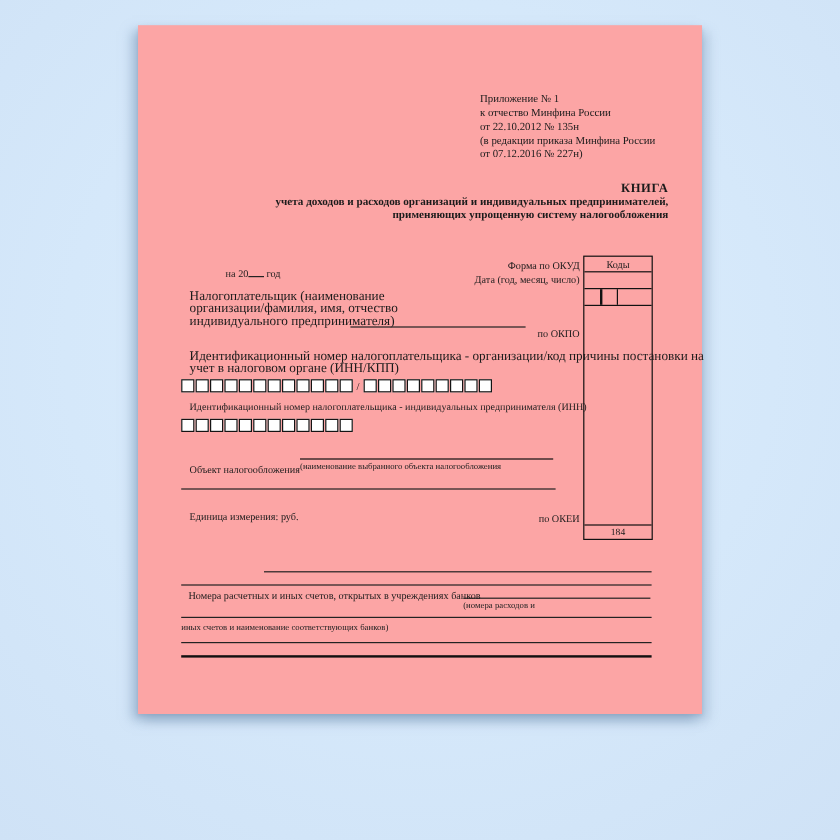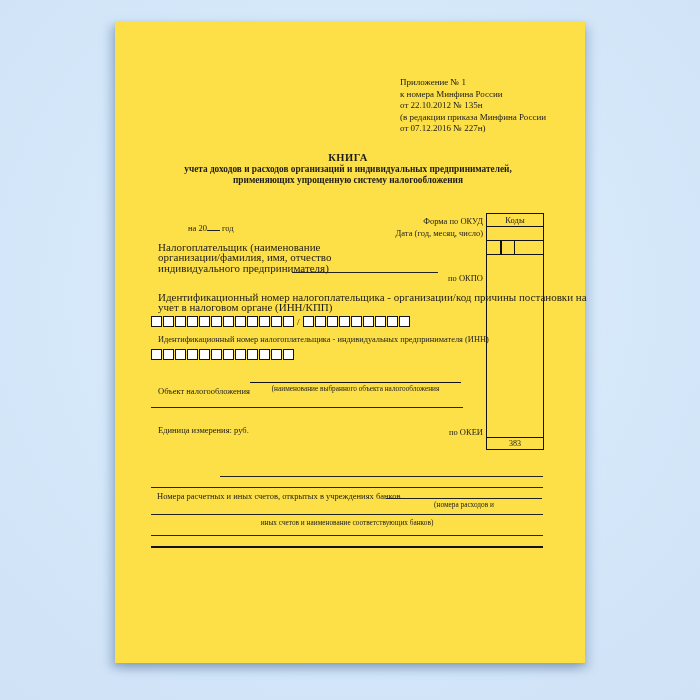--- a/index.html
+++ b/index.html
@@ -2,26 +2,26 @@
 <html><head>
 <meta charset="utf-8">
 <style>
   html,body{margin:0;padding:0;}
   body{
     width:700px;height:700px;overflow:hidden;position:relative;
     background:radial-gradient(circle at 50% 42%, #ddeefd 0%, #d5e8fa 55%, #cfe2f6 100%);
     font-family:"Liberation Serif","DejaVu Serif",serif;color:#1b1b1b;
   }
   .page{
-    position:absolute;left:115px;top:21px;width:470px;height:642px;background:#fde047;
+    position:absolute;left:115px;top:21px;width:470px;height:574px;background:#fca5a5;
     box-shadow:-5px 5px 9px rgba(120,150,182,.55), 5px 6px 9px rgba(120,150,182,.38), 0 2px 3px rgba(120,150,182,.3);
   }
   .abs{position:absolute;}
   .appendix{left:285px;top:56px;font-size:9px;line-height:11.6px;}
-  .title{left:36px;top:131px;width:394px;text-align:center;font-weight:bold;font-size:9.3px;line-height:11.5px;}
+  .title{left:48px;top:131px;width:394px;text-align:right;font-weight:bold;font-size:9.3px;line-height:11.5px;}
   .title .heading{font-size:10.5px;letter-spacing:.5px;}
   
   .codes{left:371px;top:180px;width:58px;height:237px;border:1.5px solid #111;box-sizing:border-box;display:flex;flex-direction:column;font-size:8.5px;margin-top:12px;}
   .codes .hdr{height:12px;line-height:12px;text-align:center;border-bottom:1.5px solid #111;}
   .codes .okud{height:13px;border-bottom:1.5px solid #111;}
   .codes .date{height:13px;border-bottom:1.5px solid #111;display:flex;}
   .codes .date .c1{width:13px;border-right:2px solid #111;}
   .codes .date .c2{width:12px;border-right:1.2px solid #111;}
   .codes .date .c3{flex:1;}
   .codes .tall{flex:1;border-bottom:1.2px solid #111;}
@@ -39,21 +39,21 @@
   .tp-underline{left:177px;top:251px;width:146px;border-top:1px solid #222;height:0;}
   .inn-org{left:43px;top:271px;}
   .cells-row{left:36px;display:flex;align-items:center;}
   .row1{top:295px;}
   .row2{top:328px;}
   .cell{width:9px;height:9px;border:1.5px solid #141414;margin-right:1px;background:#fff;}
   .slash{font-size:9px;margin:0 3px 0 2px;}
   .inn-ip{left:43px;top:314px;font-size:8.4px;}
   .object-label{left:43px;top:352px;font-size:8.5px;margin-top:13px;}
   .object-underline{left:135px;top:361px;width:211px;border-top:1.2px solid #111;height:0;}
-  .small-cap{font-size:7.3px;color:#222;text-align:center;}
+  .small-cap{font-size:7.3px;color:#222;text-align:left;}
   .object-cap1{left:135px;top:363px;width:211px;}
   .line-346{left:36px;top:386px;width:312px;border-top:1px solid #222;height:0;}
   .cap-346{left:36px;top:389px;width:312px;}
   .unit{left:43px;top:404px;font-size:8.5px;}
   .address{left:43px;top:426px;}
   .addr-underline{left:105px;top:455px;width:323px;border-top:1px solid #222;height:0;}
   .addr-line2{left:36px;top:466px;width:392px;border-top:1px solid #222;height:0;}
   .accounts{left:42px;top:470px;font-size:8.5px;}
   .acct-underline{left:271px;top:477px;width:156px;border-top:1px solid #222;height:0;}
   .acct-cap1{left:271px;top:479px;width:156px;}
@@ -62,42 +62,42 @@
   .line4{left:36px;top:514px;width:392px;border-top:1px solid #222;height:0;}
   .thick{left:36px;top:525px;width:392px;border-top:2.5px solid #111;height:0;}
 </style>
 </head>
 <body>
 
 <div class="page">
 
   <div class="abs appendix">
     <div>Приложение № 1</div>
-    <div>к номера Минфина России</div>
+    <div>к отчество Минфина России</div>
     <div>от 22.10.2012 № 135н</div>
     <div>(в редакции приказа Минфина России</div>
     <div>от 07.12.2016 № 227н)</div>
   </div>
 
   <div class="abs title">
     <div class="heading">КНИГА</div>
     <div>учета доходов и расходов организаций и индивидуальных предпринимателей,</div>
     <div>применяющих упрощенную систему налогообложения</div>
   </div>
 
   <div class="abs codes">
     <div class="hdr">Коды</div>
     <div class="okud"></div>
     <div class="date">
       <div class="c1"></div>
       <div class="c2"></div>
       <div class="c3"></div>
     </div>
     <div class="tall"></div>
-    <div class="okei">383</div>
+    <div class="okei">184</div>
   </div>
 
   <div class="abs lbl lbl-okud">Форма по ОКУД</div>
   <div class="abs lbl lbl-date">Дата (год, месяц, число)</div>
   <div class="abs lbl lbl-okpo">по ОКПО</div>
   <div class="abs lbl lbl-okei">по ОКЕИ</div>
 
   <div class="abs year"><span>на 20</span><span class="u"></span> <span>год</span></div>
 
   <div class="abs block taxpayer">

